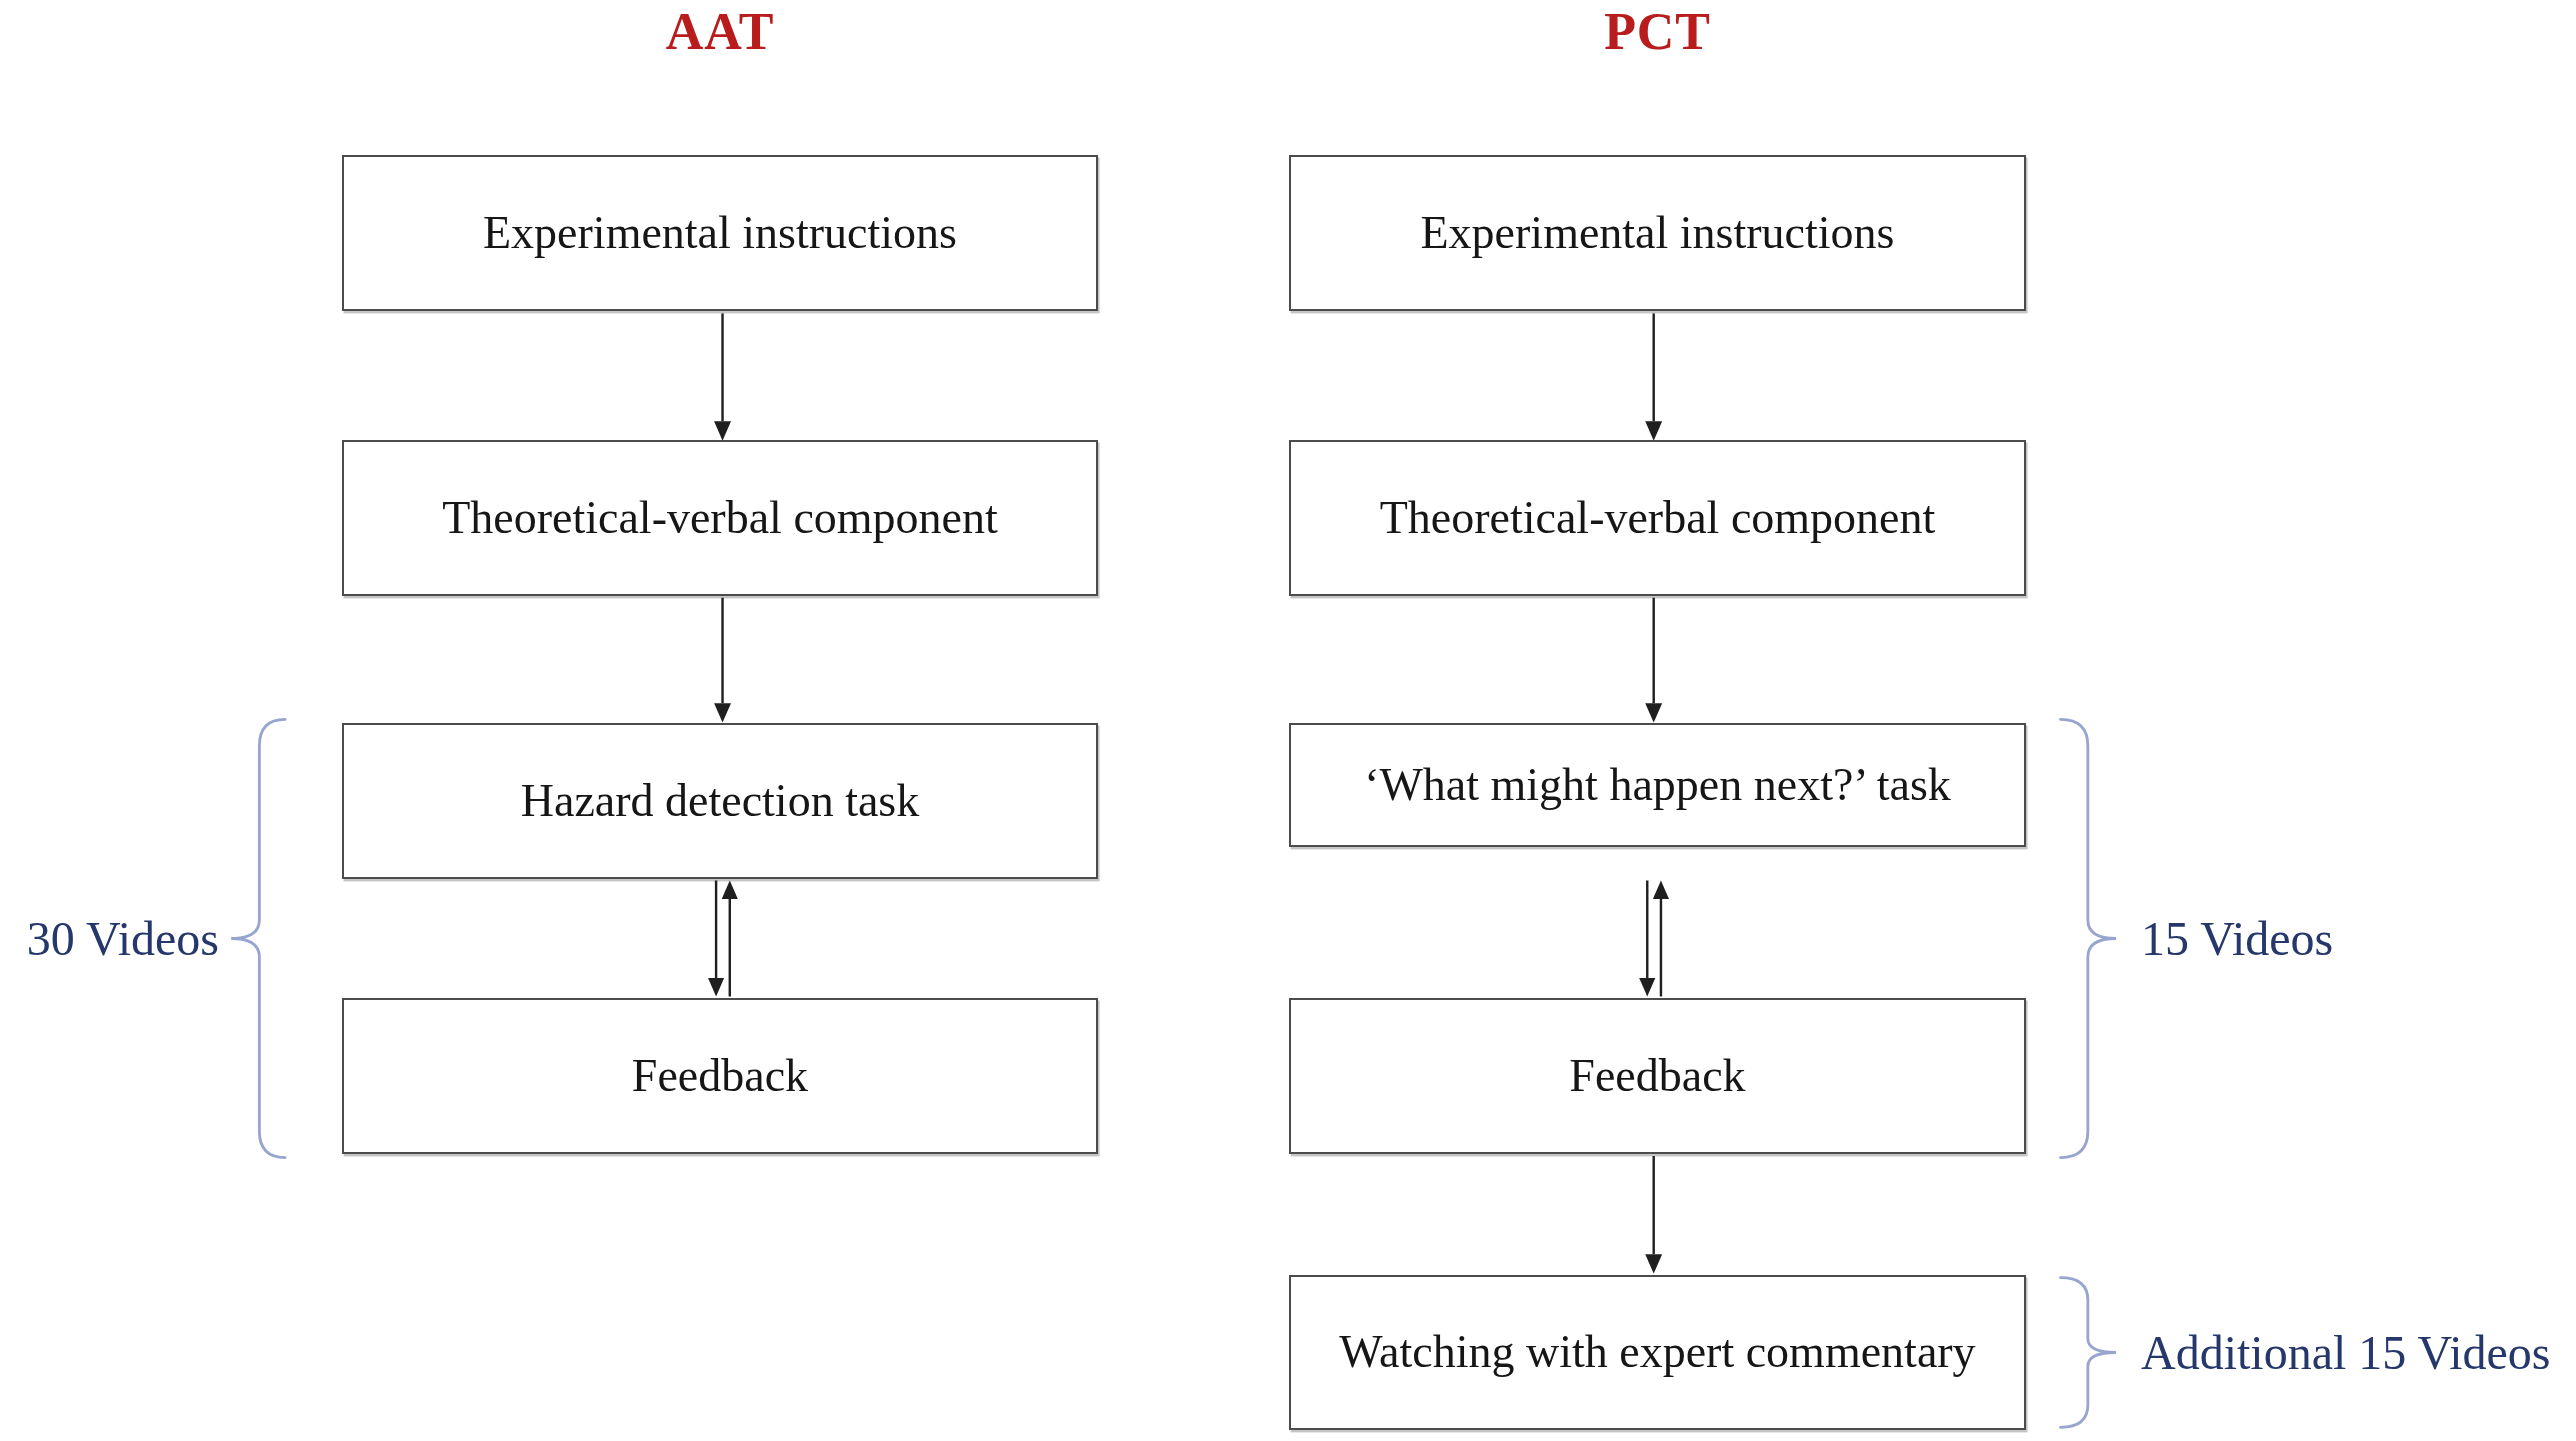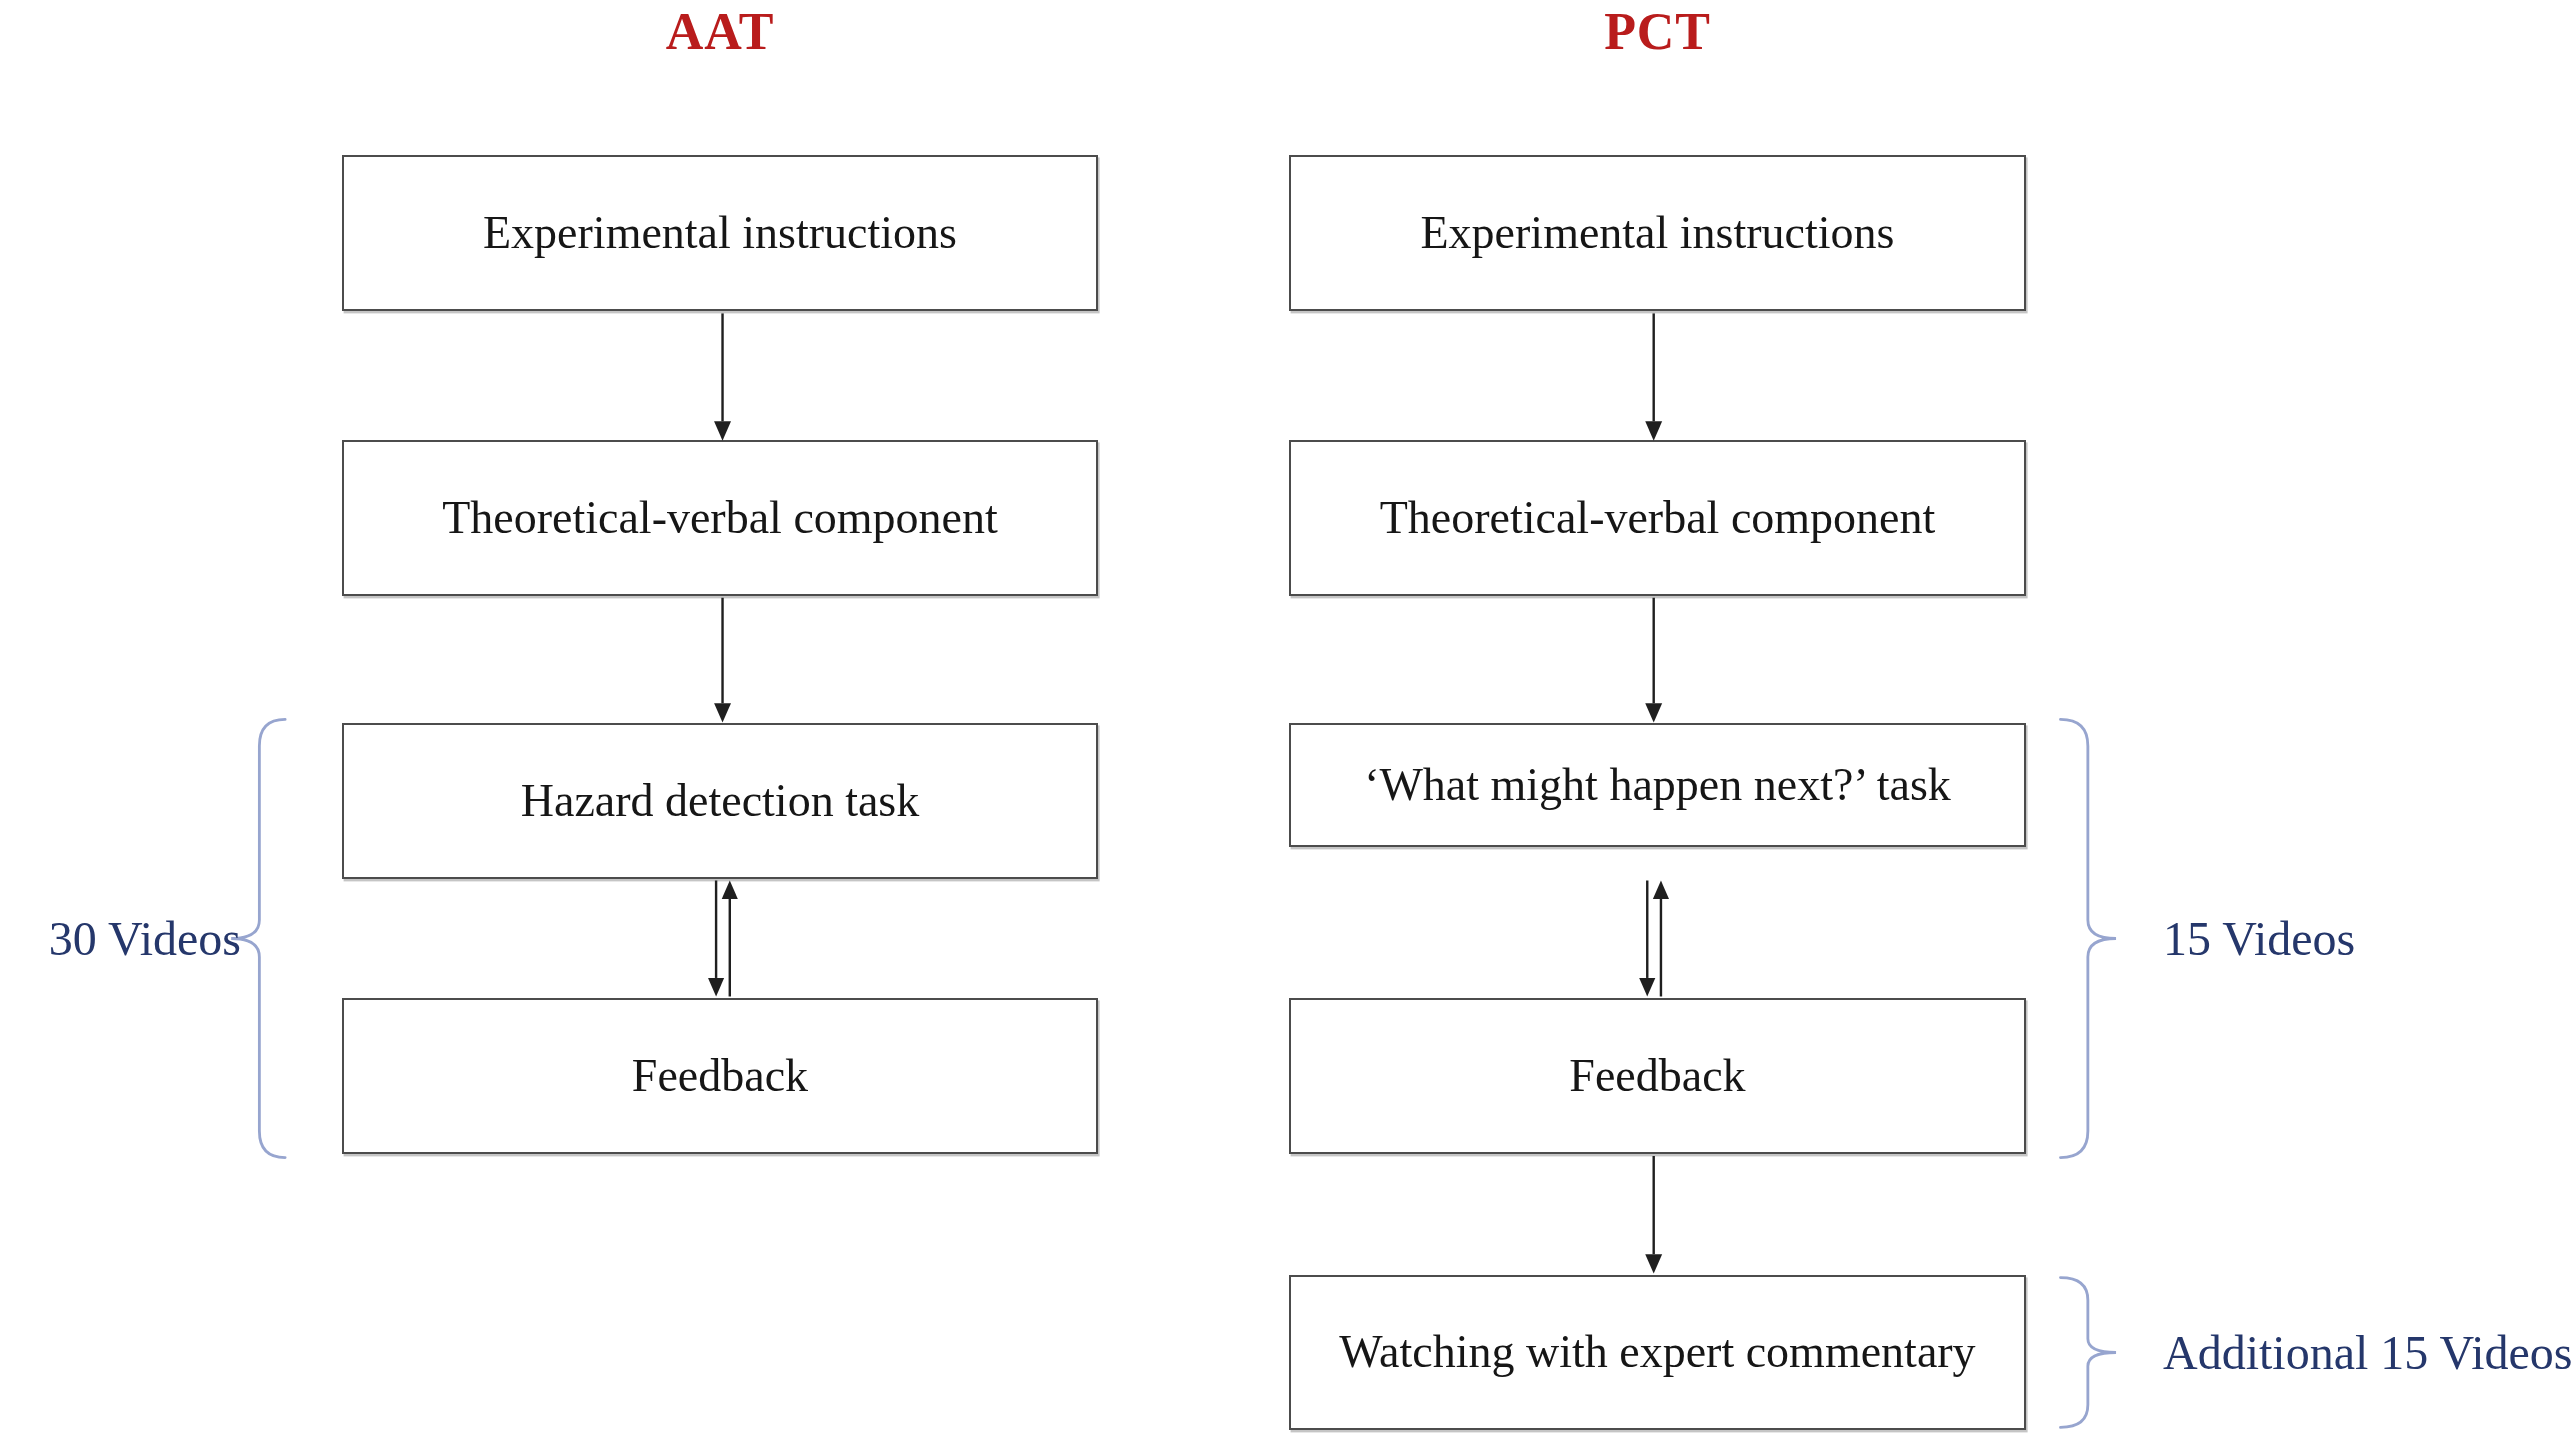--- a/index.html
+++ b/index.html
@@ -49,21 +49,20 @@
     height: 1442px;
     pointer-events: none;
   }
   .annotation {
     position: absolute;
     font-size: 48px;
     color: #25376b;
     line-height: 68px;
     height: 68px;
     white-space: nowrap;
-    margin-left: 22px;
   }
   .annotation.right-side { text-align: left; }
   .annotation.left-side  { text-align: right; }
 </style>
 </head>
 <body>
 
 <div id="canvas">
 
   <div class="col-title" style="left:342px; width:756px;">AAT</div>

